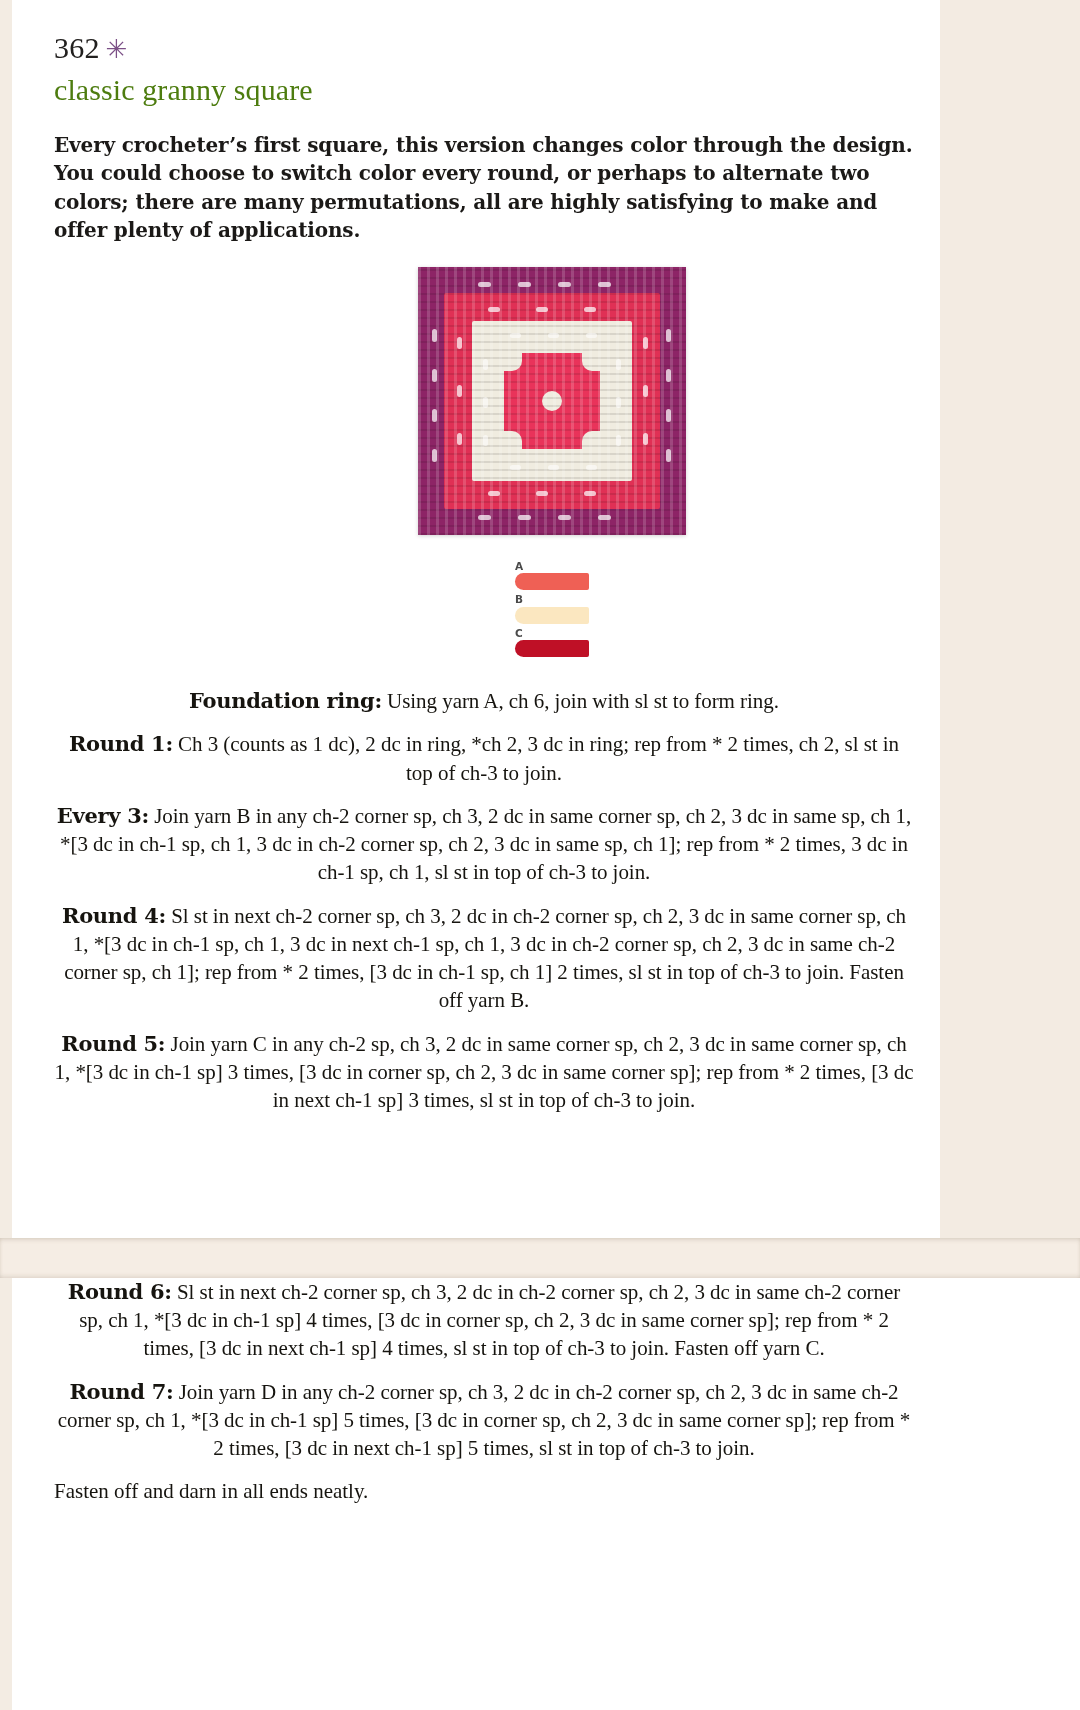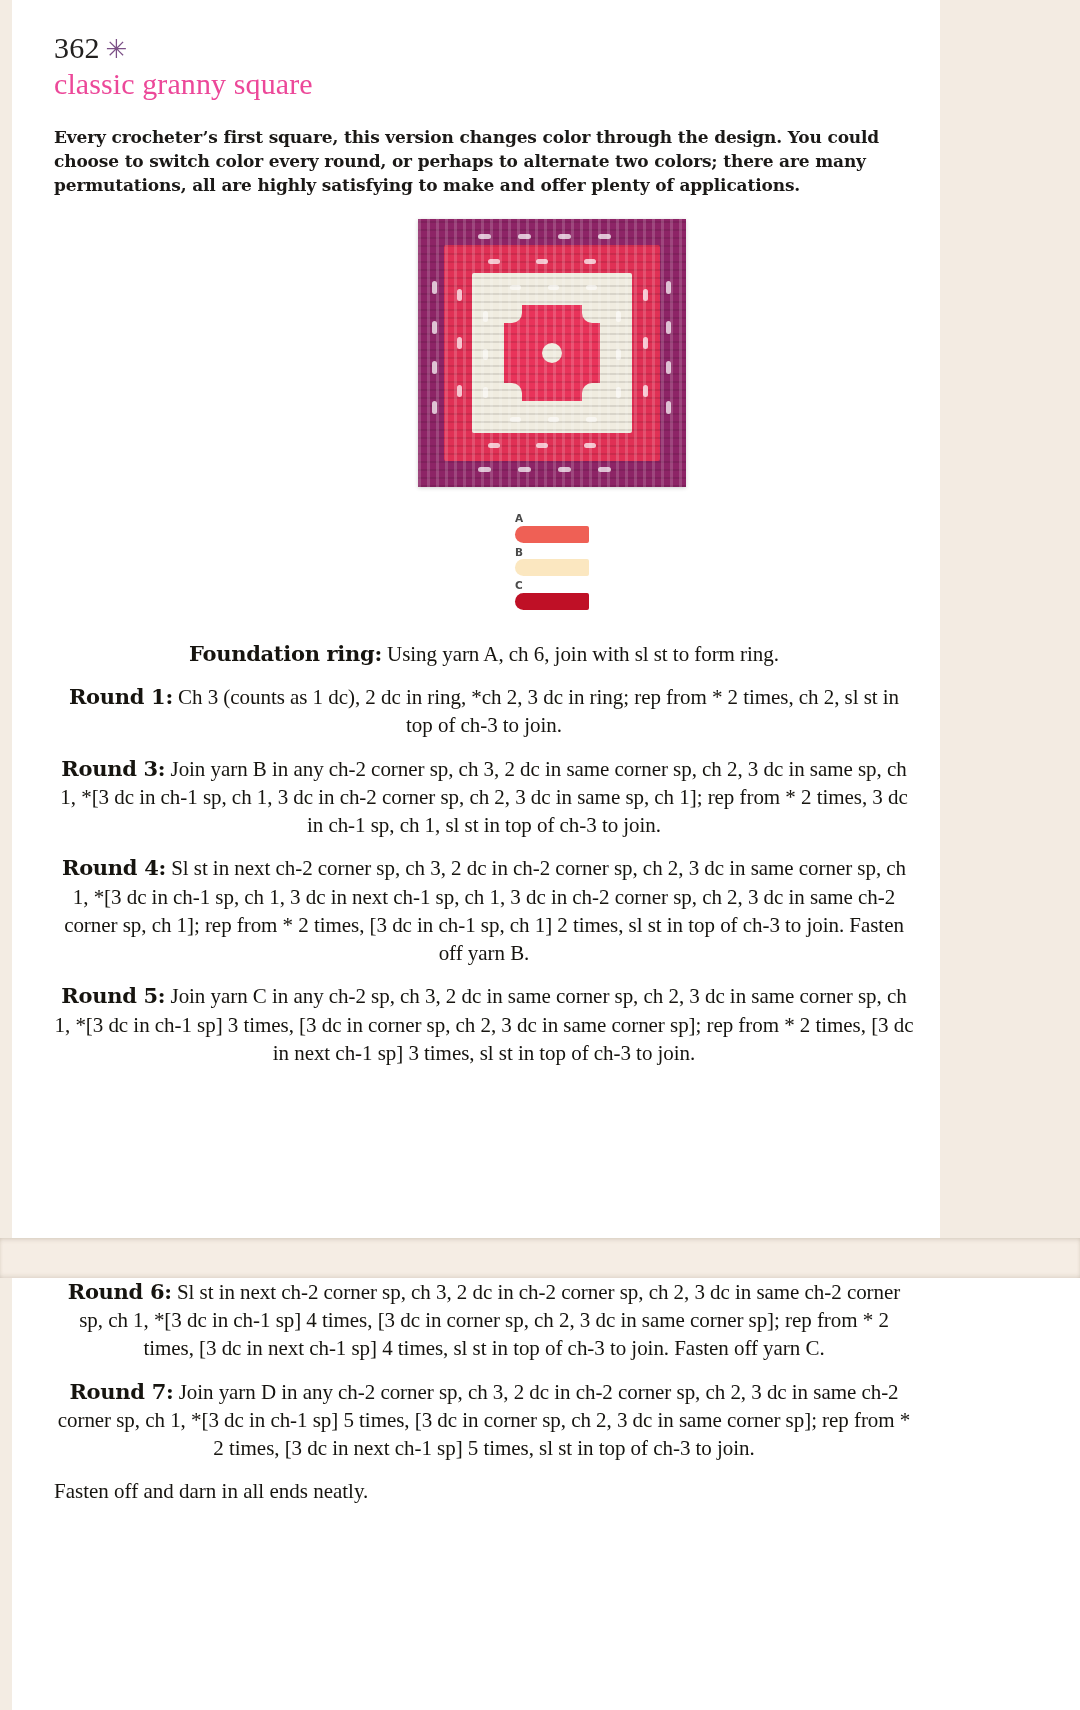--- a/index.html
+++ b/index.html
@@ -70,31 +70,31 @@
     letter-spacing: .2px;
     line-height: 1.08;
   }
   .star-mark {
     color: #7b4f86;
     font-size: 26px;
     margin-left: 6px;
   }
   .pattern-title {
     font-size: 30px;
-    color: #ec4899;
+    color: #4d7c0f;
     line-height: 1.22;
-    margin-top: 2px;
+    margin-top: 8px;
     letter-spacing: .1px;
   }
 
   .pattern-intro {
     margin-top: 22px;
     font-family: "DejaVu Serif", "Liberation Serif", serif;
     font-weight: bold;
-    font-size: 17px;
+    font-size: 20px;
     line-height: 1.42;
     color: #1b1917;
     letter-spacing: -.15px;
     max-width: 862px;
   }
 
   
   .swatch-photo-wrap {
     margin-top: 22px;
     display: flex;
@@ -279,21 +279,21 @@
   </div>
 
   <div class="instructions">
     <p class="instr-p">
       <b>Foundation ring:</b><span> Using yarn A, ch 6, join with sl st to form ring.</span>
     </p>
     <p class="instr-p">
       <b>Round 1:</b><span> Ch 3 (counts as 1 dc), 2 dc in ring, *ch 2, 3 dc in ring; rep from * 2 times, ch 2, sl st in top of ch-3 to join.</span>
     </p>
     <p class="instr-p">
-      <b>Round 3:</b><span> Join yarn B in any ch-2 corner sp, ch 3, 2 dc in same corner sp, ch 2, 3 dc in same sp, ch 1, *[3 dc in ch-1 sp, ch 1, 3 dc in ch-2 corner sp, ch 2, 3 dc in same sp, ch 1]; rep from * 2 times, 3 dc in ch-1 sp, ch 1, sl st in top of ch-3 to join.</span>
+      <b>Every 3:</b><span> Join yarn B in any ch-2 corner sp, ch 3, 2 dc in same corner sp, ch 2, 3 dc in same sp, ch 1, *[3 dc in ch-1 sp, ch 1, 3 dc in ch-2 corner sp, ch 2, 3 dc in same sp, ch 1]; rep from * 2 times, 3 dc in ch-1 sp, ch 1, sl st in top of ch-3 to join.</span>
     </p>
     <p class="instr-p">
       <b>Round 4:</b><span> Sl st in next ch-2 corner sp, ch 3, 2 dc in ch-2 corner sp, ch 2, 3 dc in same corner sp, ch 1, *[3 dc in ch-1 sp, ch 1, 3 dc in next ch-1 sp, ch 1, 3 dc in ch-2 corner sp, ch 2, 3 dc in same ch-2 corner sp, ch 1]; rep from * 2 times, [3 dc in ch-1 sp, ch 1] 2 times, sl st in top of ch-3 to join. Fasten off yarn B.</span>
     </p>
     <p class="instr-p last">
       <b>Round 5:</b><span> Join yarn C in any ch-2 sp, ch 3, 2 dc in same corner sp, ch 2, 3 dc in same corner sp, ch 1, *[3 dc in ch-1 sp] 3 times, [3 dc in corner sp, ch 2, 3 dc in same corner sp]; rep from * 2 times, [3 dc in next ch-1 sp] 3 times, sl st in top of ch-3 to join.</span>
     </p>
   </div>
 
 </div>

